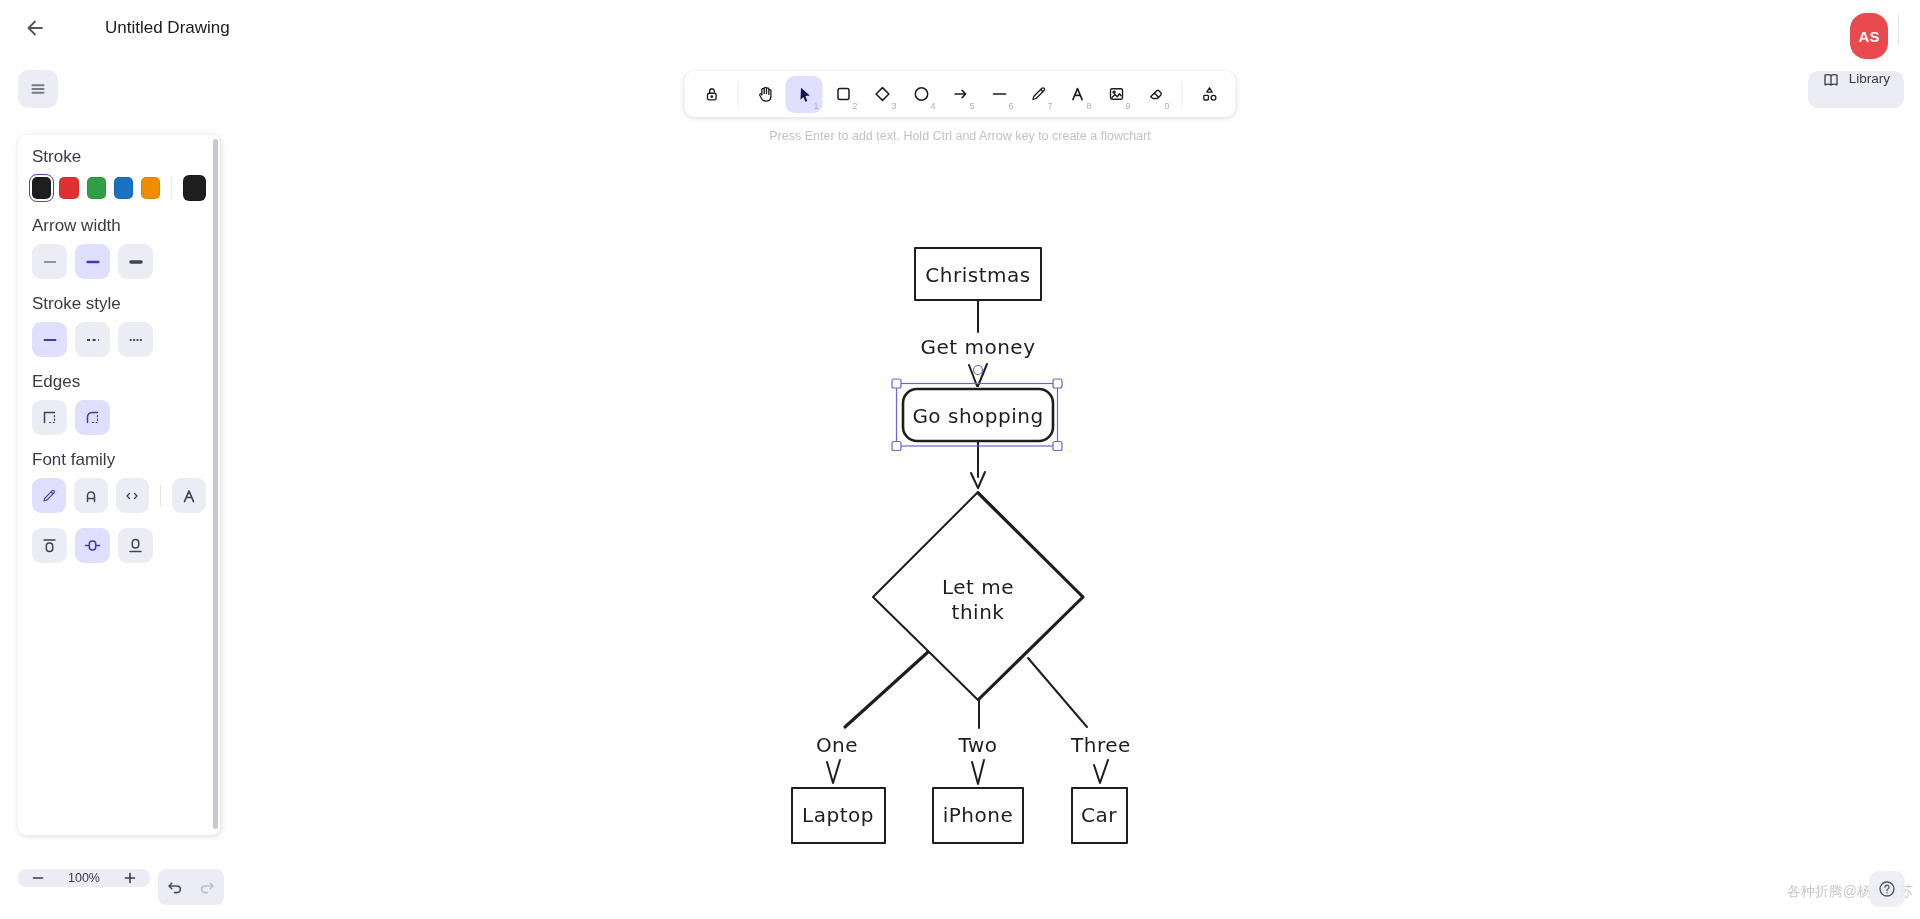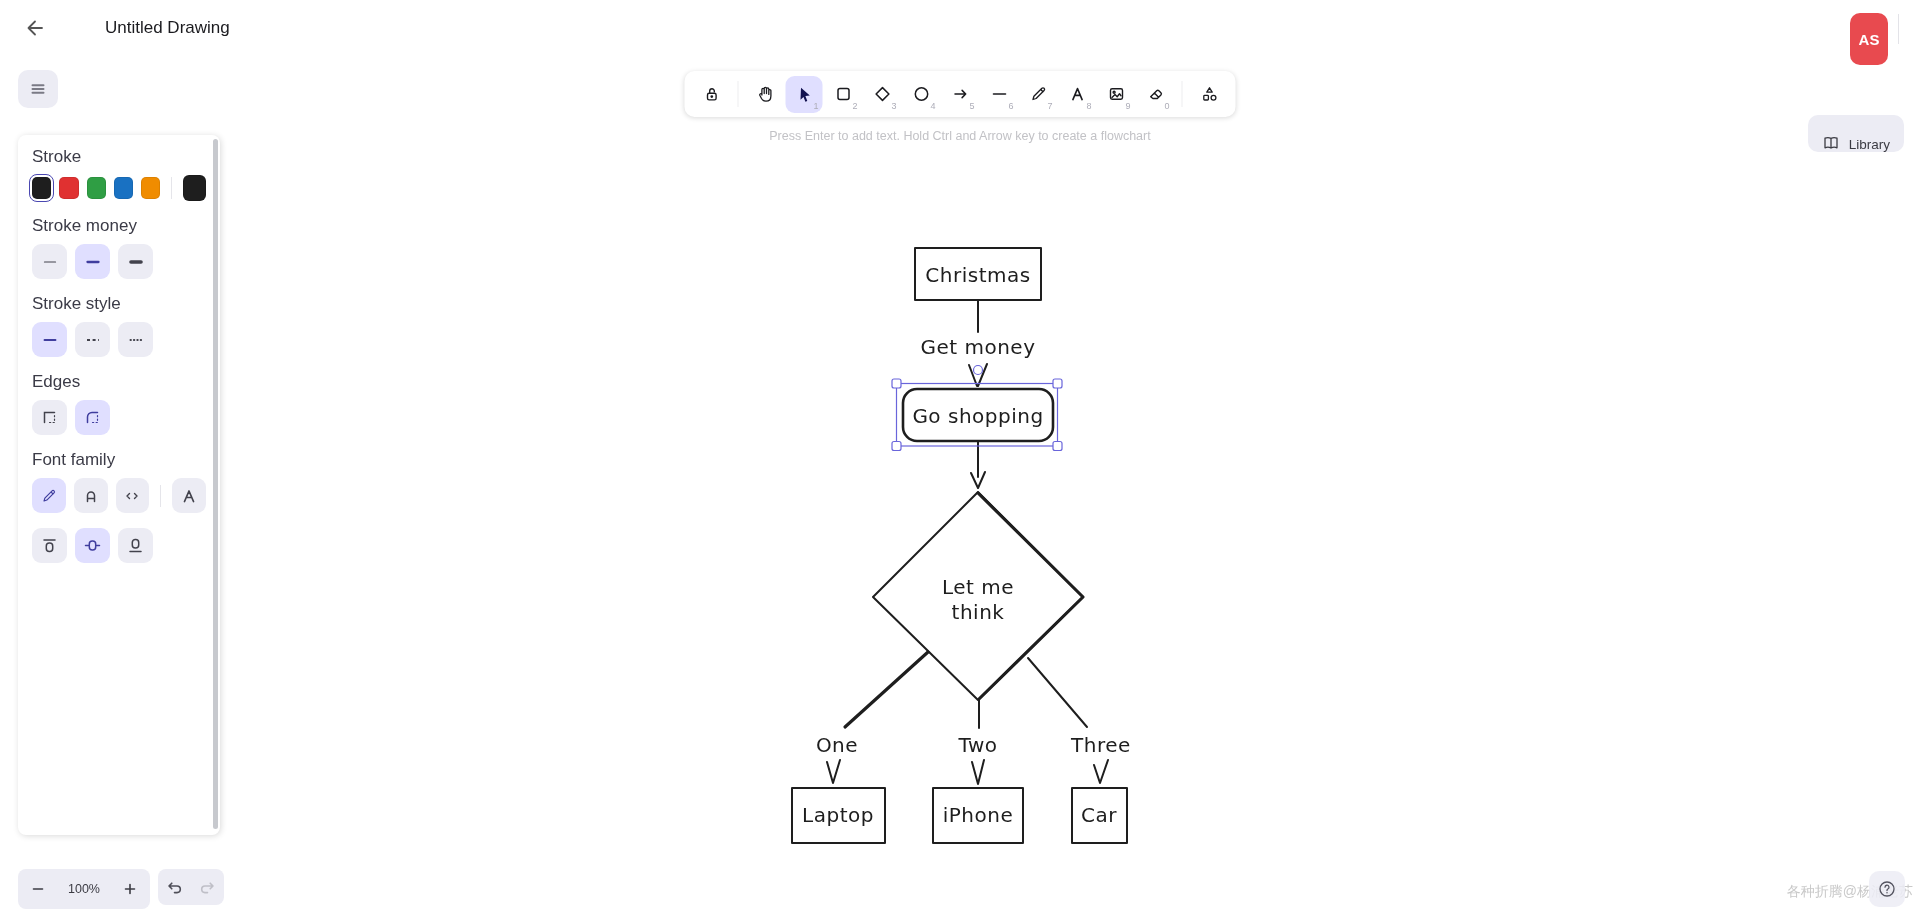--- a/index.html
+++ b/index.html
@@ -5,32 +5,32 @@
   * { margin:0; padding:0; box-sizing:border-box; }
   html,body { width:1920px; height:919px; overflow:hidden; background:#fff;
               font-family:"Liberation Sans", sans-serif; }
 
   
   .topbar { position:absolute; top:0; left:0; right:0; height:56px; background:#fff; z-index:5; }
   .back-btn { position:absolute; left:16px; top:9px; width:38px; height:38px; border-radius:9px;
               display:flex; align-items:center; justify-content:center; cursor:pointer; }
   .doc-title { position:absolute; left:62px; top:0; height:56px; line-height:56px;
                font-size:17px; color:#1b1b1f; font-weight:500;margin-left:43px; }
-  .avatar { position:absolute; right:32px; top:13px; width:38px; height:52px; border-radius:10px;
+  .avatar { position:absolute; right:32px; top:13px; width:38px; height:46px; border-radius:16px;
             background:#e84a4f; color:#fff; font-weight:bold; font-size:15px;
             display:flex; align-items:center; justify-content:center; cursor:pointer; }
   .topbar-divider { position:absolute; right:21px; top:14px; width:1px; height:30px; background:#e3e3e8; }
 
   
   .menu-btn { position:absolute; left:18px; top:70px; width:40px; height:38px; border-radius:10px;
               background:#ececf4; display:flex; align-items:center; justify-content:center;
               cursor:pointer; z-index:6; }
   .library-btn { position:absolute; right:16px; top:71px; height:37px; border-radius:10px;
-                 background:#ececf4; display:flex; align-items:flex-end; gap:9px; padding:0 14px;
-                 font-size:13.5px; color:#3b3b43; cursor:pointer; z-index:6;margin-top:44px; }
+                 background:#ececf4; display:flex; align-items:flex-start; gap:9px; padding:0 14px;
+                 font-size:13.5px; color:#3b3b43; cursor:pointer; z-index:6; }
 
   
   .toolbar { position:absolute; left:50%; transform:translateX(-50%); top:71px; height:46px;
              background:#fff; border-radius:10px; box-shadow:0 1px 5px rgba(0,0,0,.15);
              display:flex; align-items:center; padding:0 8px; gap:2px; z-index:6; }
   .tbtn { position:relative; width:37px; height:37px; border-radius:9px; display:flex;
           align-items:center; justify-content:center; color:#1b1b1f; cursor:pointer; }
   .tbtn.active { background:#e0dfff; color:#121250; }
   .tbtn .kb { position:absolute; right:4px; bottom:2px; font-size:9px; color:#adadb8; }
   .tb-divider { width:1px; height:26px; background:#ededf0; margin:0 6px; }
@@ -56,21 +56,21 @@
           align-items:center; justify-content:center; color:#42424c; cursor:pointer;
           font-size:13px; }
   .pbtn.sel { background:#e0dfff; color:#3f3d9e; }
 
   
   .canvas-svg { position:absolute; left:0; top:0; z-index:1; }
   .sketch-text { font-family:"DejaVu Sans", sans-serif; font-size:20px; fill:#1e1e1e;
                  letter-spacing:0.5px; }
 
   
-  .zoom-pill { position:absolute; left:18px; top:869px; width:132px; height:40px; background:#ececf4;
+  .zoom-pill { position:absolute; left:18px; top:869px; width:132px; height:18px; background:#ececf4;
                border-radius:8px; display:flex; align-items:center; z-index:6; }
   .zoom-pill .zbtn { width:40px; height:36px; display:flex; align-items:center; justify-content:center;
                      color:#3b3b43; cursor:pointer; }
   .zoom-value { flex:1; text-align:center; font-size:12.5px; color:#3b3b43; cursor:pointer; }
   .history-pill { position:absolute; left:158px; top:869px; width:66px; height:36px; background:#ececf4;
                   border-radius:8px; display:flex; align-items:center; z-index:6; }
   .history-pill .hbtn { width:33px; height:36px; display:flex; align-items:center; justify-content:center; cursor:pointer; }
   .watermark { position:absolute; right:7px; top:883px; font-size:14px; color:#c9c9c9; z-index:5; }
   .help-btn { position:absolute; left:1869px; top:871px; width:36px; height:36px; border-radius:10px;
               background:rgba(236,236,244,.85); display:flex; align-items:center; justify-content:center;
@@ -275,21 +275,21 @@
       <div class="sw" style="background-color: rgb(47, 158, 68);"></div>
       <div class="sw" style="background-color: rgb(25, 113, 194);"></div>
       <div class="sw" style="background-color: rgb(240, 140, 0);"></div>
       <div class="sw-divider"></div>
       <div class="sw-current" style="background-color: rgb(30, 30, 30);"></div>
     </div>
   </div>
 
 
   <div class="sec">
-    <div class="sec-label">Stroke money</div>
+    <div class="sec-label">Arrow width</div>
     <div class="row">
       <div class="pbtn">
         <svg class="icon" width="18" height="18" viewBox="0 0 18 18" stroke="currentColor" stroke-width="1.2" stroke-linecap="round">
             <path d="M3.5 9 H14.5"></path>
           </svg>
       </div>
       <div class="pbtn sel">
         <svg class="icon" width="18" height="18" viewBox="0 0 18 18" stroke="currentColor" stroke-width="2.3" stroke-linecap="round">
             <path d="M3.5 9 H14.5"></path>
           </svg>

